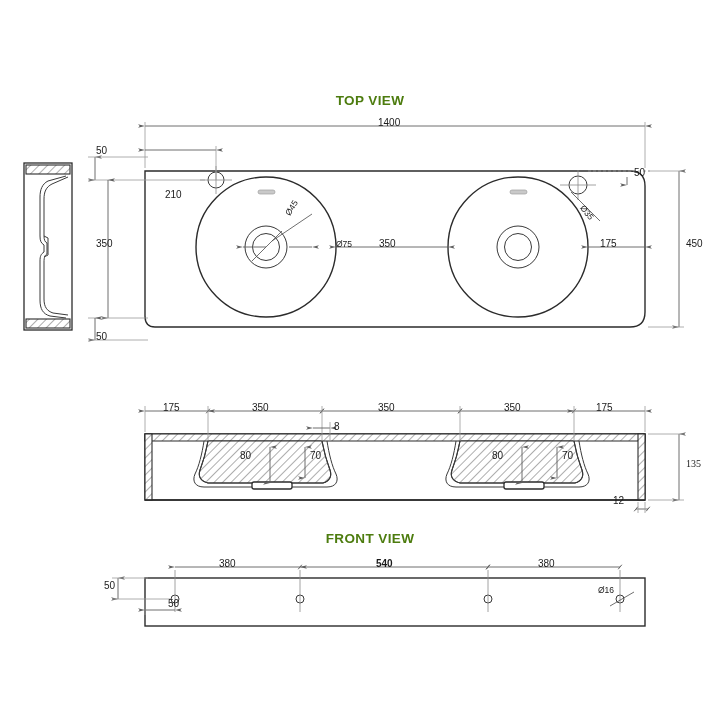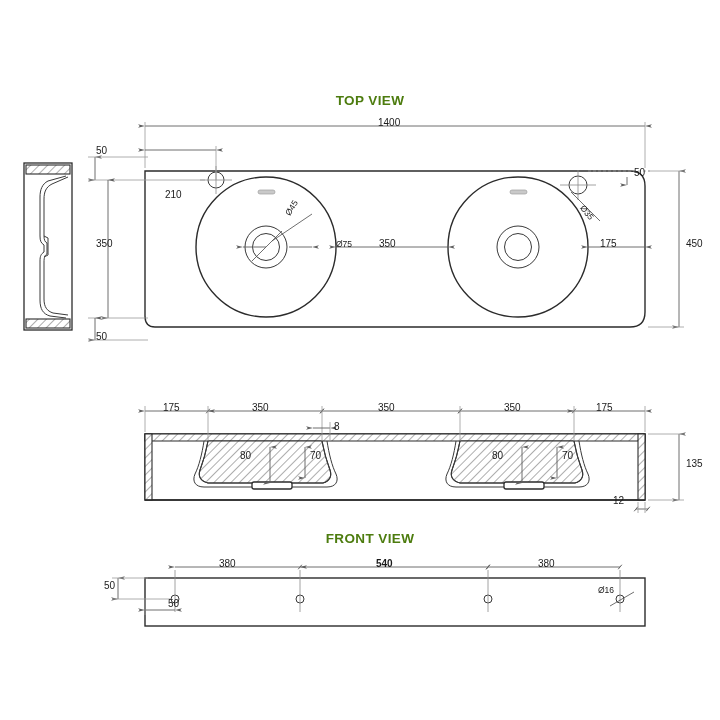--- a/index.html
+++ b/index.html
@@ -257,21 +257,21 @@
   <div class="dimtext" style="left:163px; top:402px;">175</div>
   <div class="dimtext" style="left:252px; top:402px;">350</div>
   <div class="dimtext" style="left:378px; top:402px;">350</div>
   <div class="dimtext" style="left:504px; top:402px;">350</div>
   <div class="dimtext" style="left:596px; top:402px;">175</div>
   <div class="dimtext" style="left:334px; top:421px;">8</div>
   <div class="dimtext" style="left:240px; top:450px;">80</div>
   <div class="dimtext" style="left:310px; top:450px;">70</div>
   <div class="dimtext" style="left:492px; top:450px;">80</div>
   <div class="dimtext" style="left:562px; top:450px;">70</div>
-  <div class="dimtext" style="left:686px; top:458px;">135</div>
+  <div class="dimtext" style="left:686px; top:458px;font-family:Liberation Serif, serif;">135</div>
   <div class="dimtext" style="left:613px; top:495px;">12</div>
 
   <div class="dimtext" style="left:219px; top:558px;">380</div>
   <div class="dimtext" style="left:376px; top:558px;font-weight:bold;">540</div>
   <div class="dimtext" style="left:538px; top:558px;">380</div>
   <div class="dimtext" style="left:104px; top:580px;">50</div>
   <div class="dimtext" style="left:168px; top:598px;">50</div>
   <div class="dimtext small" style="left:598px; top:585px;">Ø16</div>
 
 </div>

